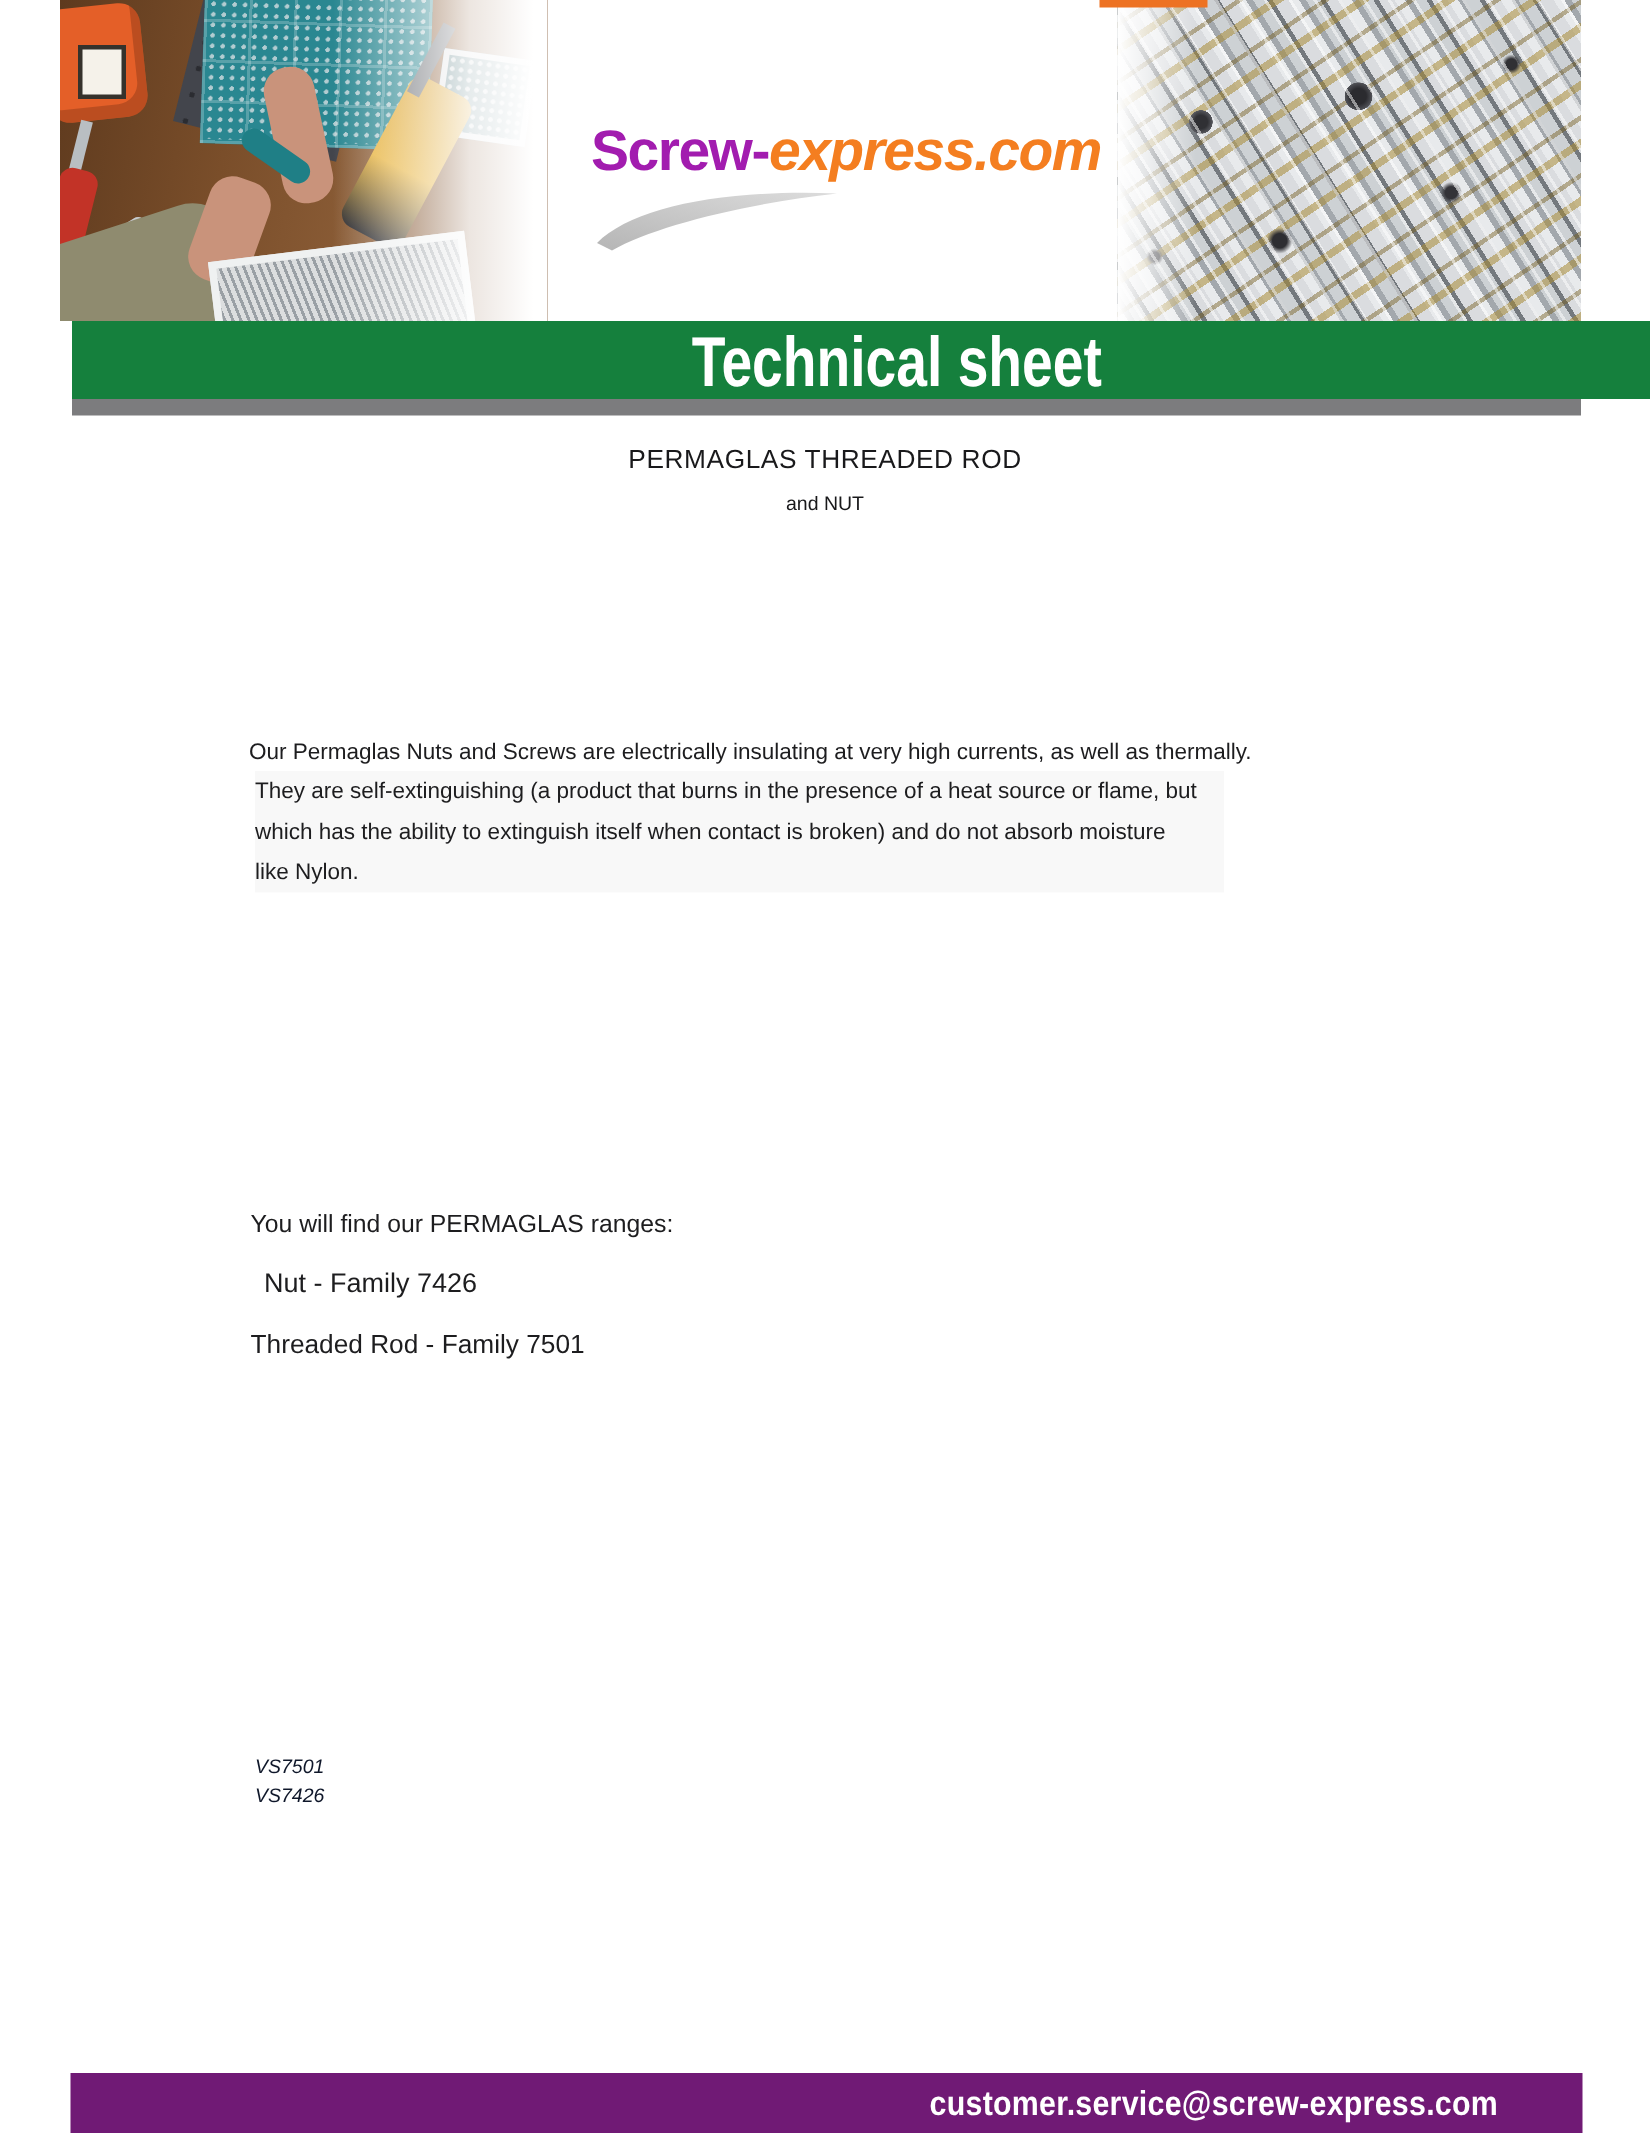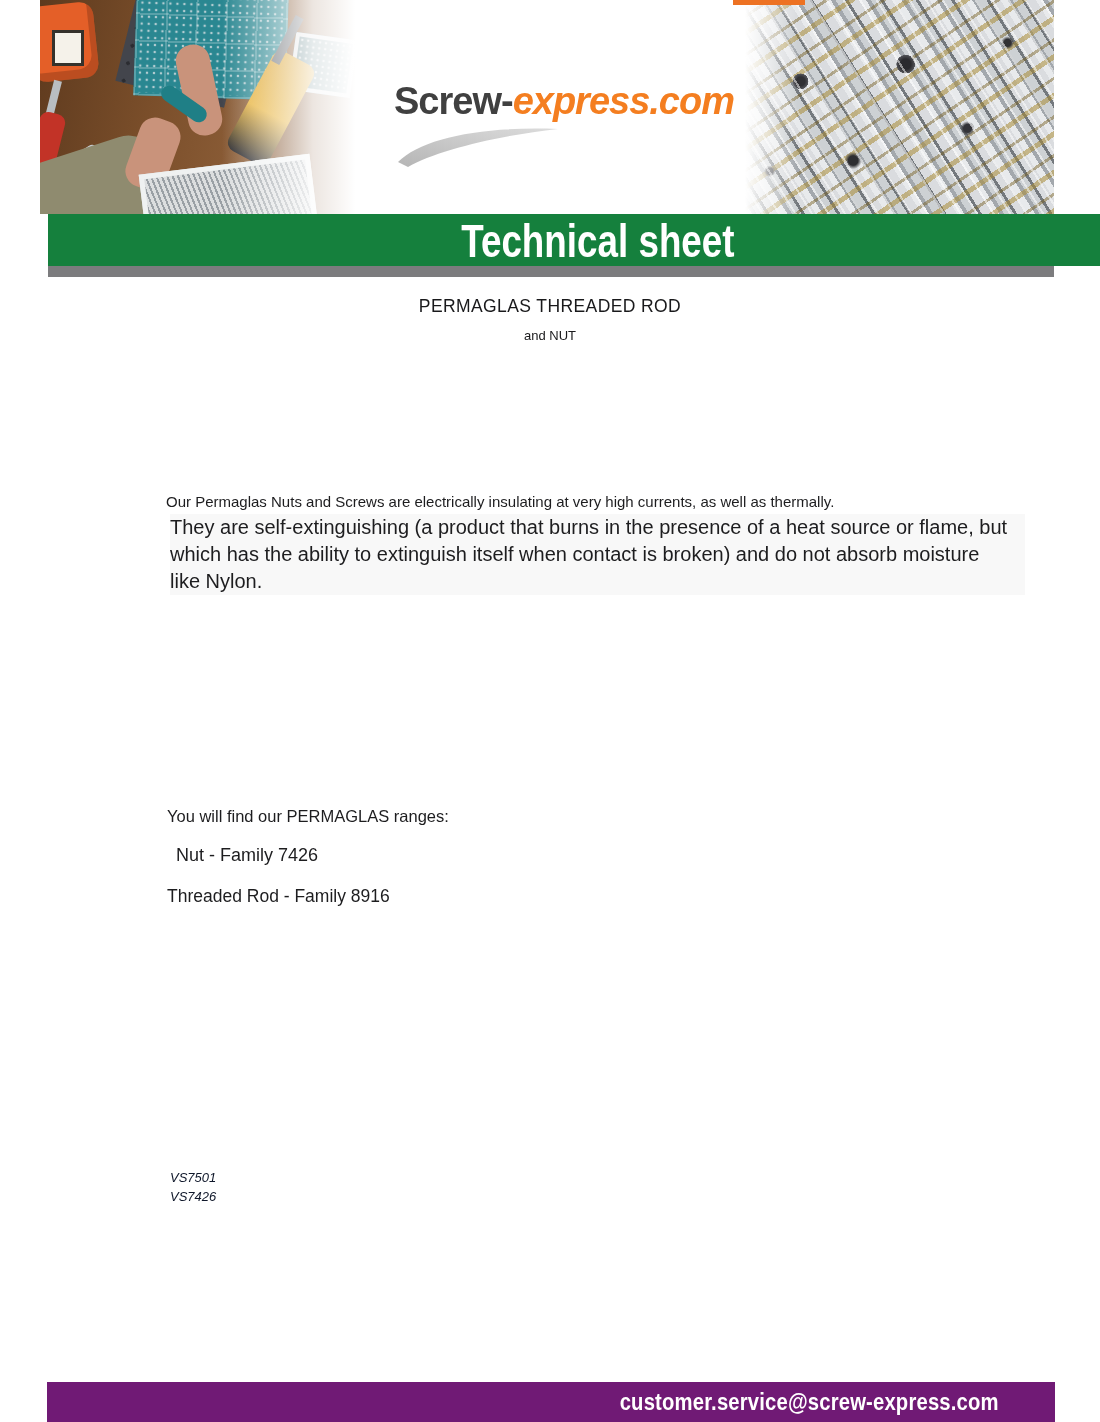--- a/index.html
+++ b/index.html
@@ -65,40 +65,40 @@
       radial-gradient(circle 9px at 85% 20%, #303034 40%, transparent 72%),
       radial-gradient(circle 8px at 8% 80%, #35353a 40%, transparent 72%); }
   .pr-shine { background: repeating-linear-gradient(58deg, rgba(255,255,255,.5) 0 2px, transparent 2px 14px); }
   .pr-fade { background: linear-gradient(to right, #ffffff 0%, rgba(255,255,255,.7) 6%, rgba(255,255,255,0) 17%); }
 
   .top-sliver { left: 733px; top: 0; width: 72px; height: 5px; background: #ED7223; }
 
   
   .logo { position: absolute; left: 368px; top: 80px; width: 372px; text-align: center; white-space: nowrap;
     font-size: 38px; font-weight: bold; letter-spacing: -1px; }
-  .logo .part1 { color: #404040; margin-left: 20px; }
+  .logo .part1 { color: #a21caf; margin-left: 20px; }
   .logo .part2 { color: #f47e20; font-style: italic; }
   .logo-swoosh { position: absolute; left: 392px; top: 124px; width: 168px; height: 46px; }
 
   
   .banner { position: absolute; left: 48px; top: 214px; width: 1100px; height: 52px; background: #15803d;
     display: flex; align-items: flex-start; justify-content: center; }
   .banner-text { color: #ffffff; font-size: 46px; font-weight: bold; letter-spacing: 0px;
     transform: scale(0.80, 1.02); transform-origin: center; }
   .gray-strip { position: absolute; left: 48px; top: 266px; width: 1006px; height: 11px; background: #7c7c7e; }
 
   
   .doc-title { position: absolute; top: 296px; left: 0; width: 1100px; text-align: center;
     font-size: 17.5px; font-weight: 500; letter-spacing: 0.4px; color: #19191b; }
   .doc-subtitle { position: absolute; top: 328px; left: 0; width: 1100px; text-align: center;
     font-size: 13px; font-weight: 500; color: #19191b; }
 
   .para { position: absolute; color: #1d1d1f; }
   .p1 { top: 449px; left: 166px; font-size: 15px; margin-top: 44px; }
-  .p2 { top: 514px; left: 170px; font-size: 20px; line-height: 27px; white-space: pre-line;
+  .p2 { top: 514px; left: 170px; font-size: 15px; line-height: 27px; white-space: pre-line;
     background: rgba(0,0,0,0.028); padding-right: 18px; }
   .p3 { top: 624px; left: 167px; font-size: 16.5px; }
   .p4 { top: 663px; left: 171px; font-size: 18px; }
   .p5 { top: 705px; left: 170px; font-size: 16px; }
   .ranges-intro { top: 807px; left: 167px; font-size: 16.5px; }
   .range-1 { top: 845px; left: 176px; font-size: 18px; }
   .range-2 { top: 886px; left: 167px; font-size: 17.5px; }
   .ref-line { position: absolute; left: 170px; font-size: 13px; font-style: italic; color: #0f172a; }
   .ref-1 { top: 1170px; }
   .ref-2 { top: 1189px; }
@@ -164,21 +164,21 @@
   <div class="doc-title">PERMAGLAS THREADED ROD</div>
   <div class="doc-subtitle">and NUT</div>
 
   <div class="para p1">Our Permaglas Nuts and Screws are electrically insulating at very high currents, as well as thermally.</div>
   <div class="para p2">They are self-extinguishing (a product that burns in the presence of a heat source or flame, but
 which has the ability to extinguish itself when contact is broken) and do not absorb moisture
 like Nylon.</div>
 
   <div class="para ranges-intro">You will find our PERMAGLAS ranges:</div>
   <div class="para range-1">Nut - Family 7426</div>
-  <div class="para range-2">Threaded Rod - Family 8916</div>
+  <div class="para range-2">Threaded Rod - Family 7501</div>
 
   <div class="ref-line ref-1">VS7501</div>
   <div class="ref-line ref-2">VS7426</div>
 
   <div class="footer">
     <span class="footer-email">customer.service@screw-express.com</span>
   </div>
 
 </div>
 

